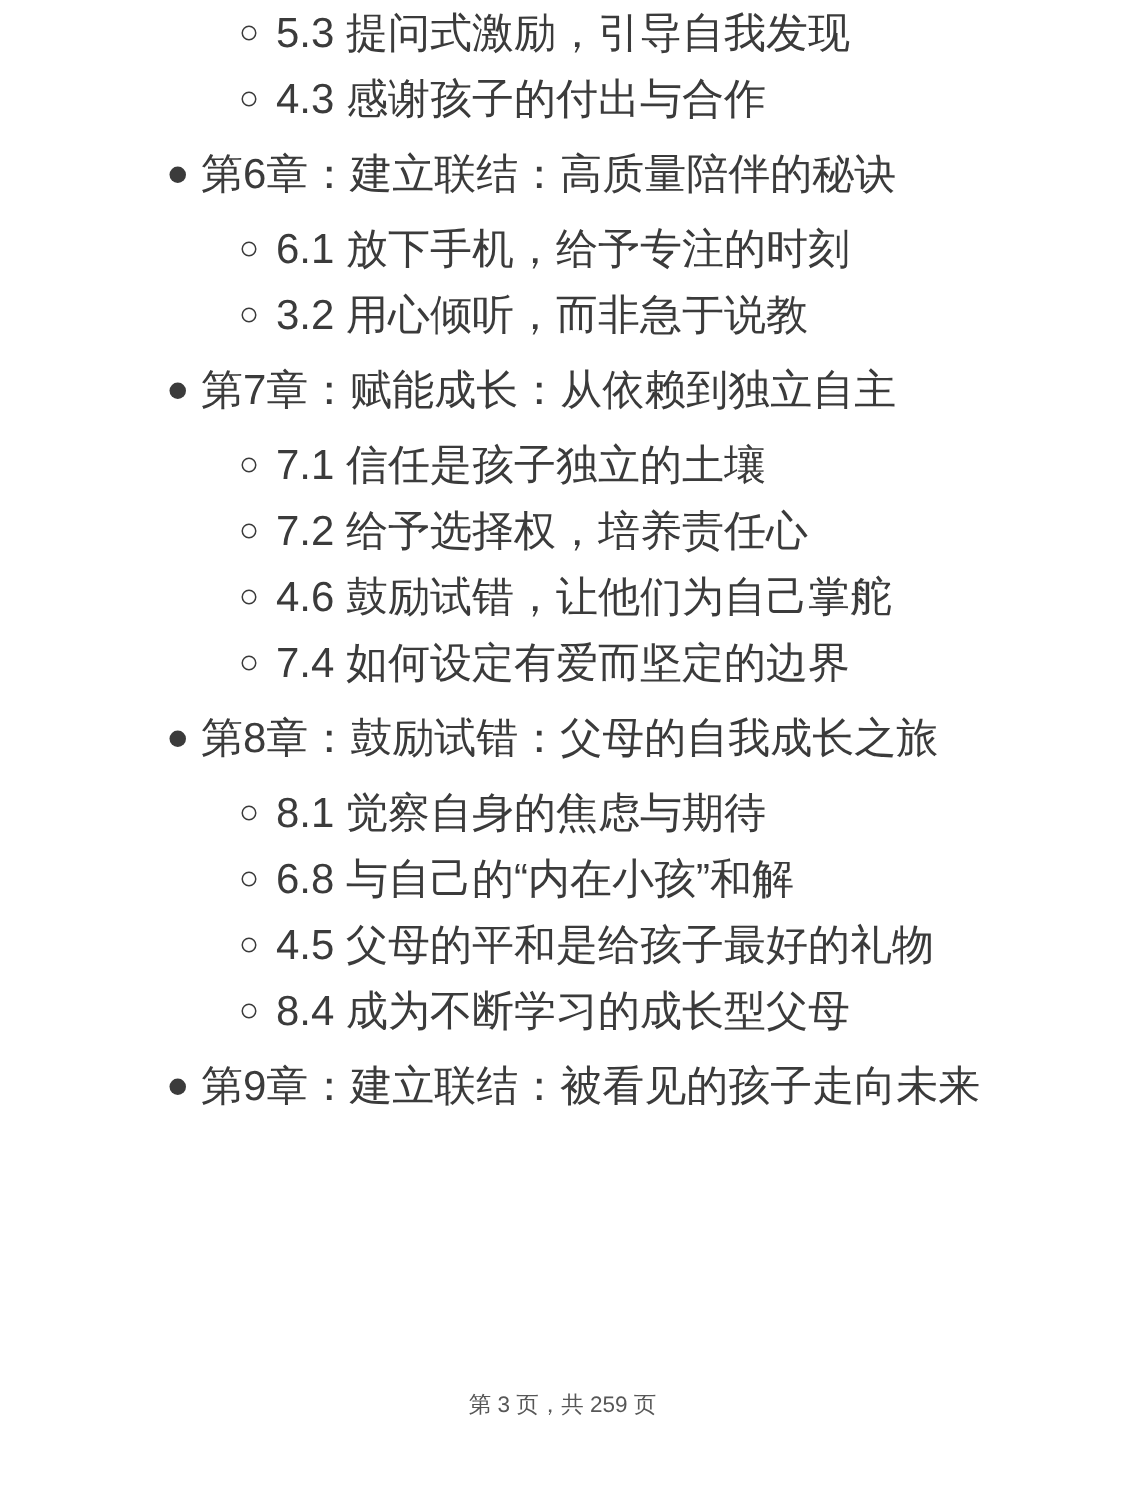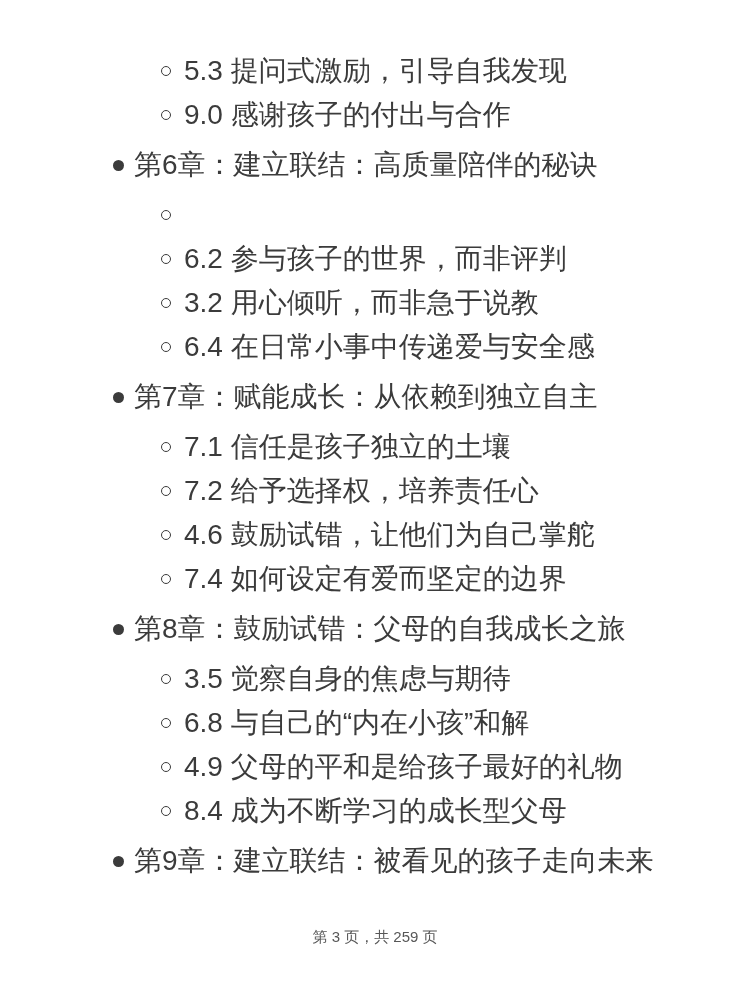--- a/index.html
+++ b/index.html
@@ -16,21 +16,20 @@
   }
   .page {
     position: relative;
     width: 750px;
     height: 1000px;
     background: var(--bg);
     overflow: hidden;
     color: var(--text);
   }
   .content {
-    padding-top: 49px;
     font-size: 28px;
   }
   .row {
     display: flex;
     align-items: center;
     height: 44px;
   }
   .chapter-row {
     margin: 6px 0;
     padding-left: 113px;
@@ -75,46 +74,39 @@
 
 <div class="page">
   <div class="content">
   <div class="row item-row">
     <span class="bullet ring"></span>
     <span class="row-text">5.3 提问式激励，引导自我发现</span>
   </div>
 
   <div class="row item-row">
     <span class="bullet ring"></span>
-    <span class="row-text">9.0 感谢孩子的付出与合作</span>
+    <span class="row-text">4.3 感谢孩子的付出与合作</span>
   </div>
 
   <div class="row chapter-row">
     <span class="bullet disc"></span>
     <span class="row-text">第6章：建立联结：高质量陪伴的秘诀</span>
   </div>
 
   <div class="row item-row">
     <span class="bullet ring"></span>
+    <span class="row-text">6.1 放下手机，给予专注的时刻</span>
   </div>
 
-  <div class="row item-row">
-    <span class="bullet ring"></span>
-    <span class="row-text">6.2 参与孩子的世界，而非评判</span>
-  </div>
 
   <div class="row item-row">
     <span class="bullet ring"></span>
     <span class="row-text">3.2 用心倾听，而非急于说教</span>
   </div>
 
-  <div class="row item-row">
-    <span class="bullet ring"></span>
-    <span class="row-text">6.4 在日常小事中传递爱与安全感</span>
-  </div>
 
   <div class="row chapter-row">
     <span class="bullet disc"></span>
     <span class="row-text">第7章：赋能成长：从依赖到独立自主</span>
   </div>
 
   <div class="row item-row">
     <span class="bullet ring"></span>
     <span class="row-text">7.1 信任是孩子独立的土壤</span>
   </div>
@@ -134,31 +126,31 @@
     <span class="row-text">7.4 如何设定有爱而坚定的边界</span>
   </div>
 
   <div class="row chapter-row">
     <span class="bullet disc"></span>
     <span class="row-text">第8章：鼓励试错：父母的自我成长之旅</span>
   </div>
 
   <div class="row item-row">
     <span class="bullet ring"></span>
-    <span class="row-text">3.5 觉察自身的焦虑与期待</span>
+    <span class="row-text">8.1 觉察自身的焦虑与期待</span>
   </div>
 
   <div class="row item-row">
     <span class="bullet ring"></span>
     <span class="row-text">6.8 与自己的“内在小孩”和解</span>
   </div>
 
   <div class="row item-row">
     <span class="bullet ring"></span>
-    <span class="row-text">4.9 父母的平和是给孩子最好的礼物</span>
+    <span class="row-text">4.5 父母的平和是给孩子最好的礼物</span>
   </div>
 
   <div class="row item-row">
     <span class="bullet ring"></span>
     <span class="row-text">8.4 成为不断学习的成长型父母</span>
   </div>
 
   <div class="row chapter-row">
     <span class="bullet disc"></span>
     <span class="row-text">第9章：建立联结：被看见的孩子走向未来</span>

